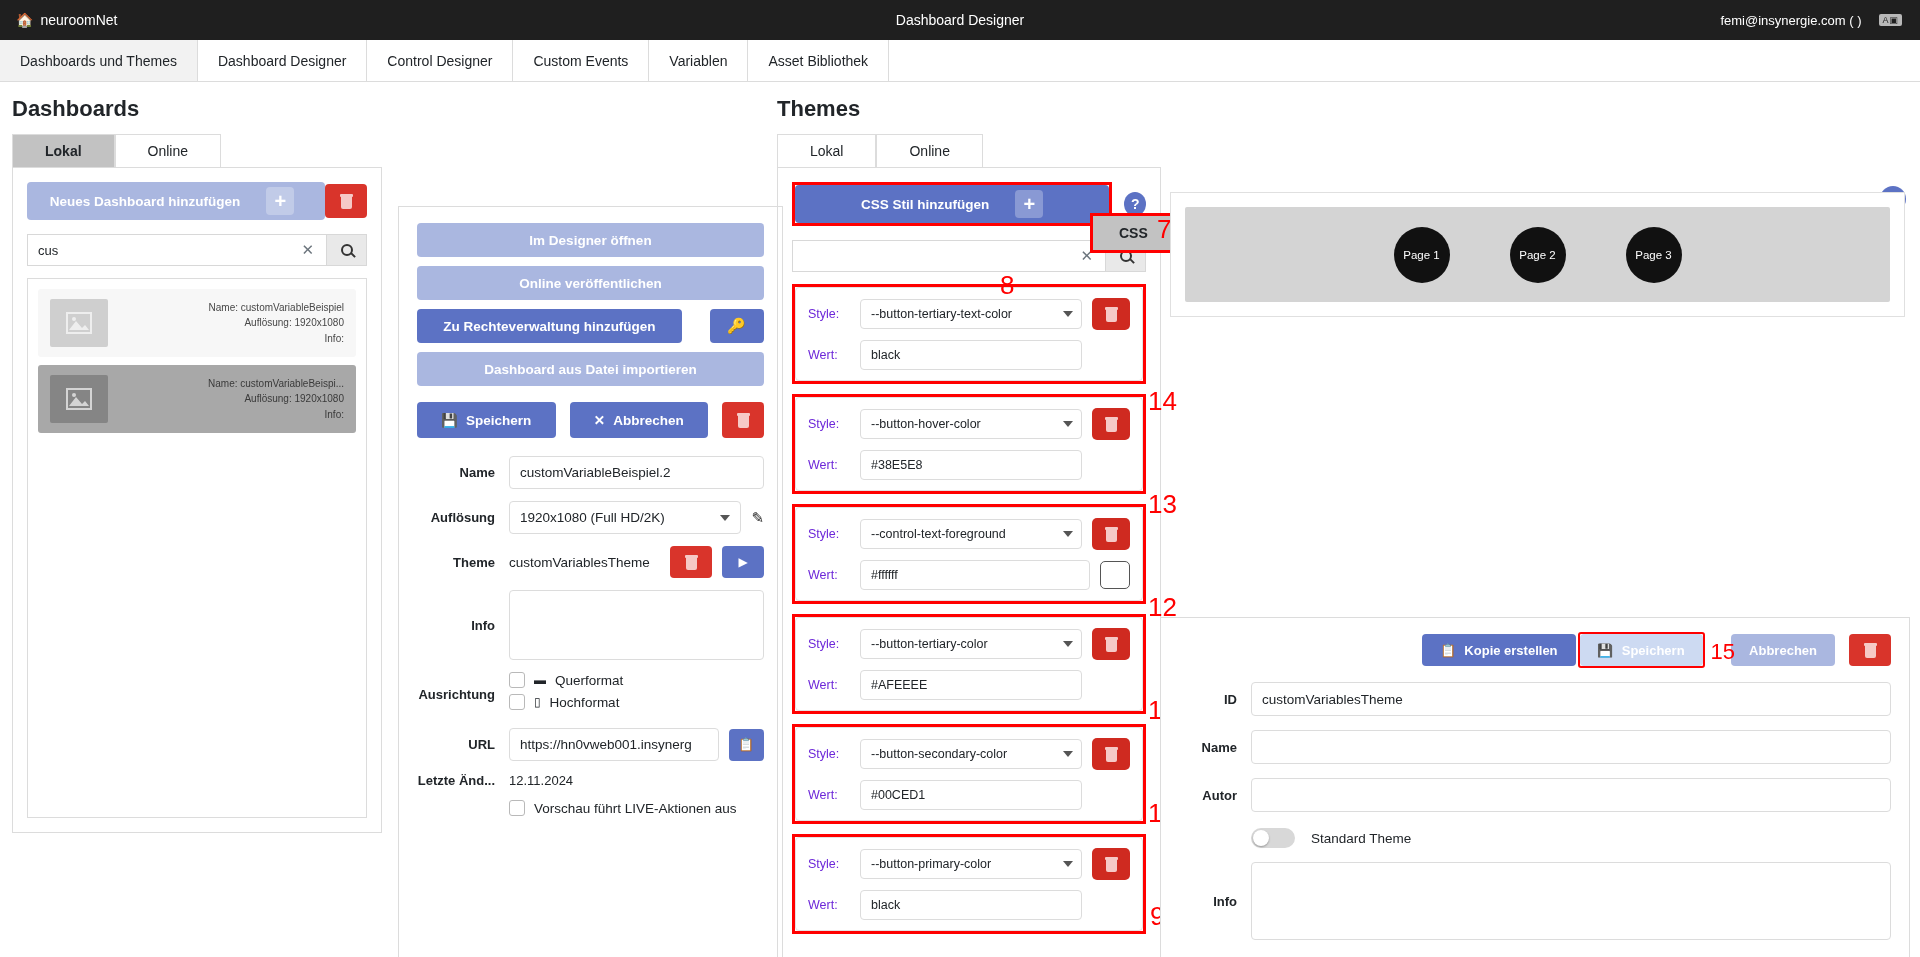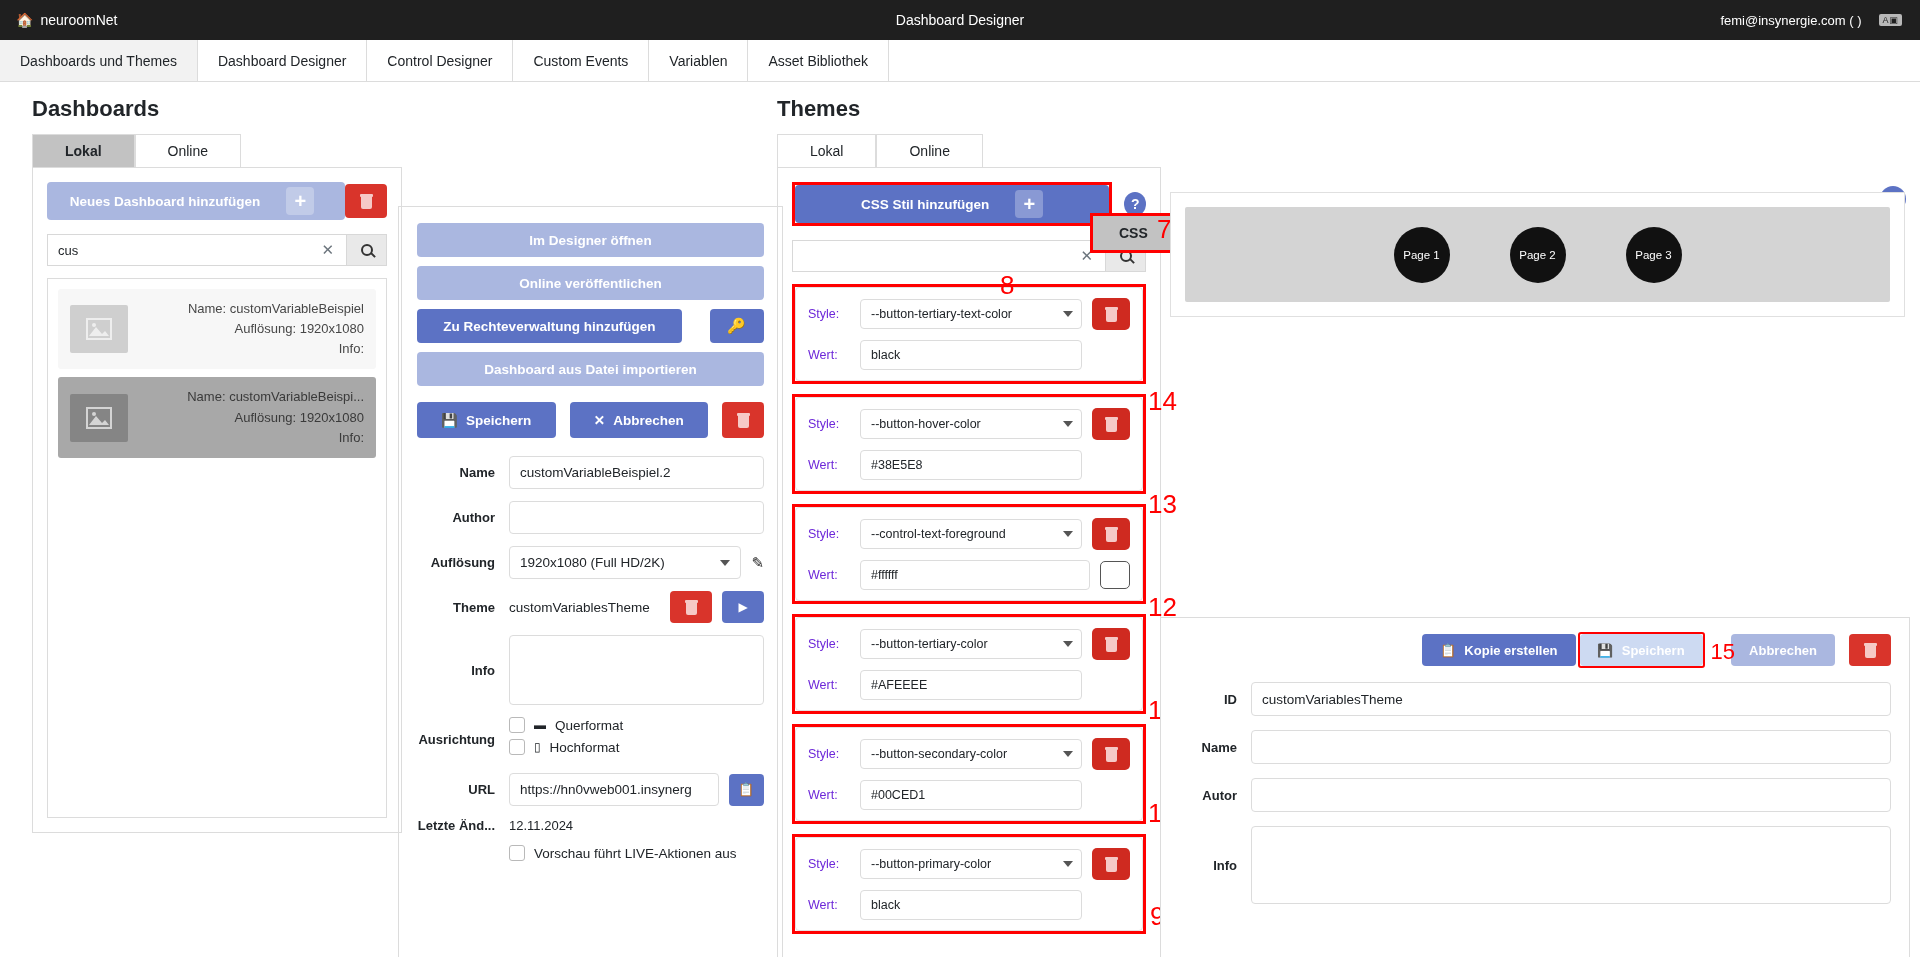--- a/index.html
+++ b/index.html
@@ -48,21 +48,21 @@
   .maintab.active { background:#f2f2f2; }
 
   
   .content { position:relative; height:875px; }
 
   .col-head {
     font-size:22px; font-weight:700; margin:0; padding:0;
   }
 
   
-  .dash-col { position:absolute; left:32px; top:14px; width:370px; }
+  .dash-col { position:absolute; left:12px; top:14px; width:370px; }
   .tabrow { display:flex; margin-top:12px; }
   .subtab {
     padding:8px 32px; font-size:14px; border:1px solid #dcdcdc;
     background:#ffffff; cursor:pointer; border-bottom:none;
   }
   .subtab.active { background:#c2c2c2; font-weight:700; }
   .panel {
     border:1px solid #dcdcdc; background:#ffffff; padding:14px;
   }
   .btn {
@@ -115,21 +115,21 @@
     margin-bottom:8px; border-radius:3px; cursor:pointer;
   }
   .dash-item.plain { background:#f7f7f7; }
   .dash-item.selected { background:#a8a8a8; }
   .thumb {
     width:58px; height:48px; background:#cfcfcf; border-radius:2px;
     display:flex; align-items:center; justify-content:center; flex:0 0 auto;
   }
   .dash-item.selected .thumb { background:#858585; }
   .thumb svg { opacity:.65; }
-  .dash-meta { flex:1; text-align:right; font-size:13px; color:#474747; line-height:1.55; }
+  .dash-meta { flex:1; text-align:right; font-size:10px; color:#474747; line-height:1.55; }
   .dash-item.selected .dash-meta { color:#3a3a3a; }
 
   
   .detail-col { position:absolute; left:398px; top:124px; width:385px; }
   .detail-panel { border:1px solid #dcdcdc; padding:16px 18px 18px; height:817px; }
   .wide-btn { width:100%; height:34px; margin-bottom:9px; }
   .row-split { display:flex; gap:28px; margin-bottom:9px; }
   .row-split .wide-btn { margin-bottom:0; }
   .key-btn { width:54px; height:34px; flex:0 0 auto; }
   .key-glyph { font-size:15px; }
@@ -383,26 +383,20 @@
           </div>
         </div>
 
         <div class="frow">
           <div class="flabel">Name</div>
           <div class="fctl">
               <div class="finput">customVariableBeispiel.2</div>
             </div>
         </div>
 
-        <div class="frow">
-          <div class="flabel">Author</div>
-          <div class="fctl">
-              <div class="finput"></div>
-            </div>
-        </div>
 
         <div class="frow">
           <div class="flabel">Auflösung</div>
           <div class="fctl sel-with-edit">
             <div class="fselect">
               <span>1920x1080 (Full HD/2K)</span>
               <span class="caret"></span>
             </div>
             <span class="edit-ico">✎</span>
           </div>
@@ -682,20 +676,24 @@
         <div class="tfctl">
             <div class="tfinput"></div>
           </div>
       </div>
       <div class="tfrow">
         <div class="tflabel">Autor</div>
         <div class="tfctl">
             <div class="tfinput"></div>
           </div>
       </div>
+      <div class="toggle-row">
+        <span class="toggle"></span>
+        <span class="toggle-lbl">Standard Theme</span>
+      </div>
       <div class="tfrow">
         <div class="tflabel">Info</div>
         <div class="tfctl">
             <div class="tftext"></div>
           </div>
       </div>
     </div>
 
   </div>
 </div>

